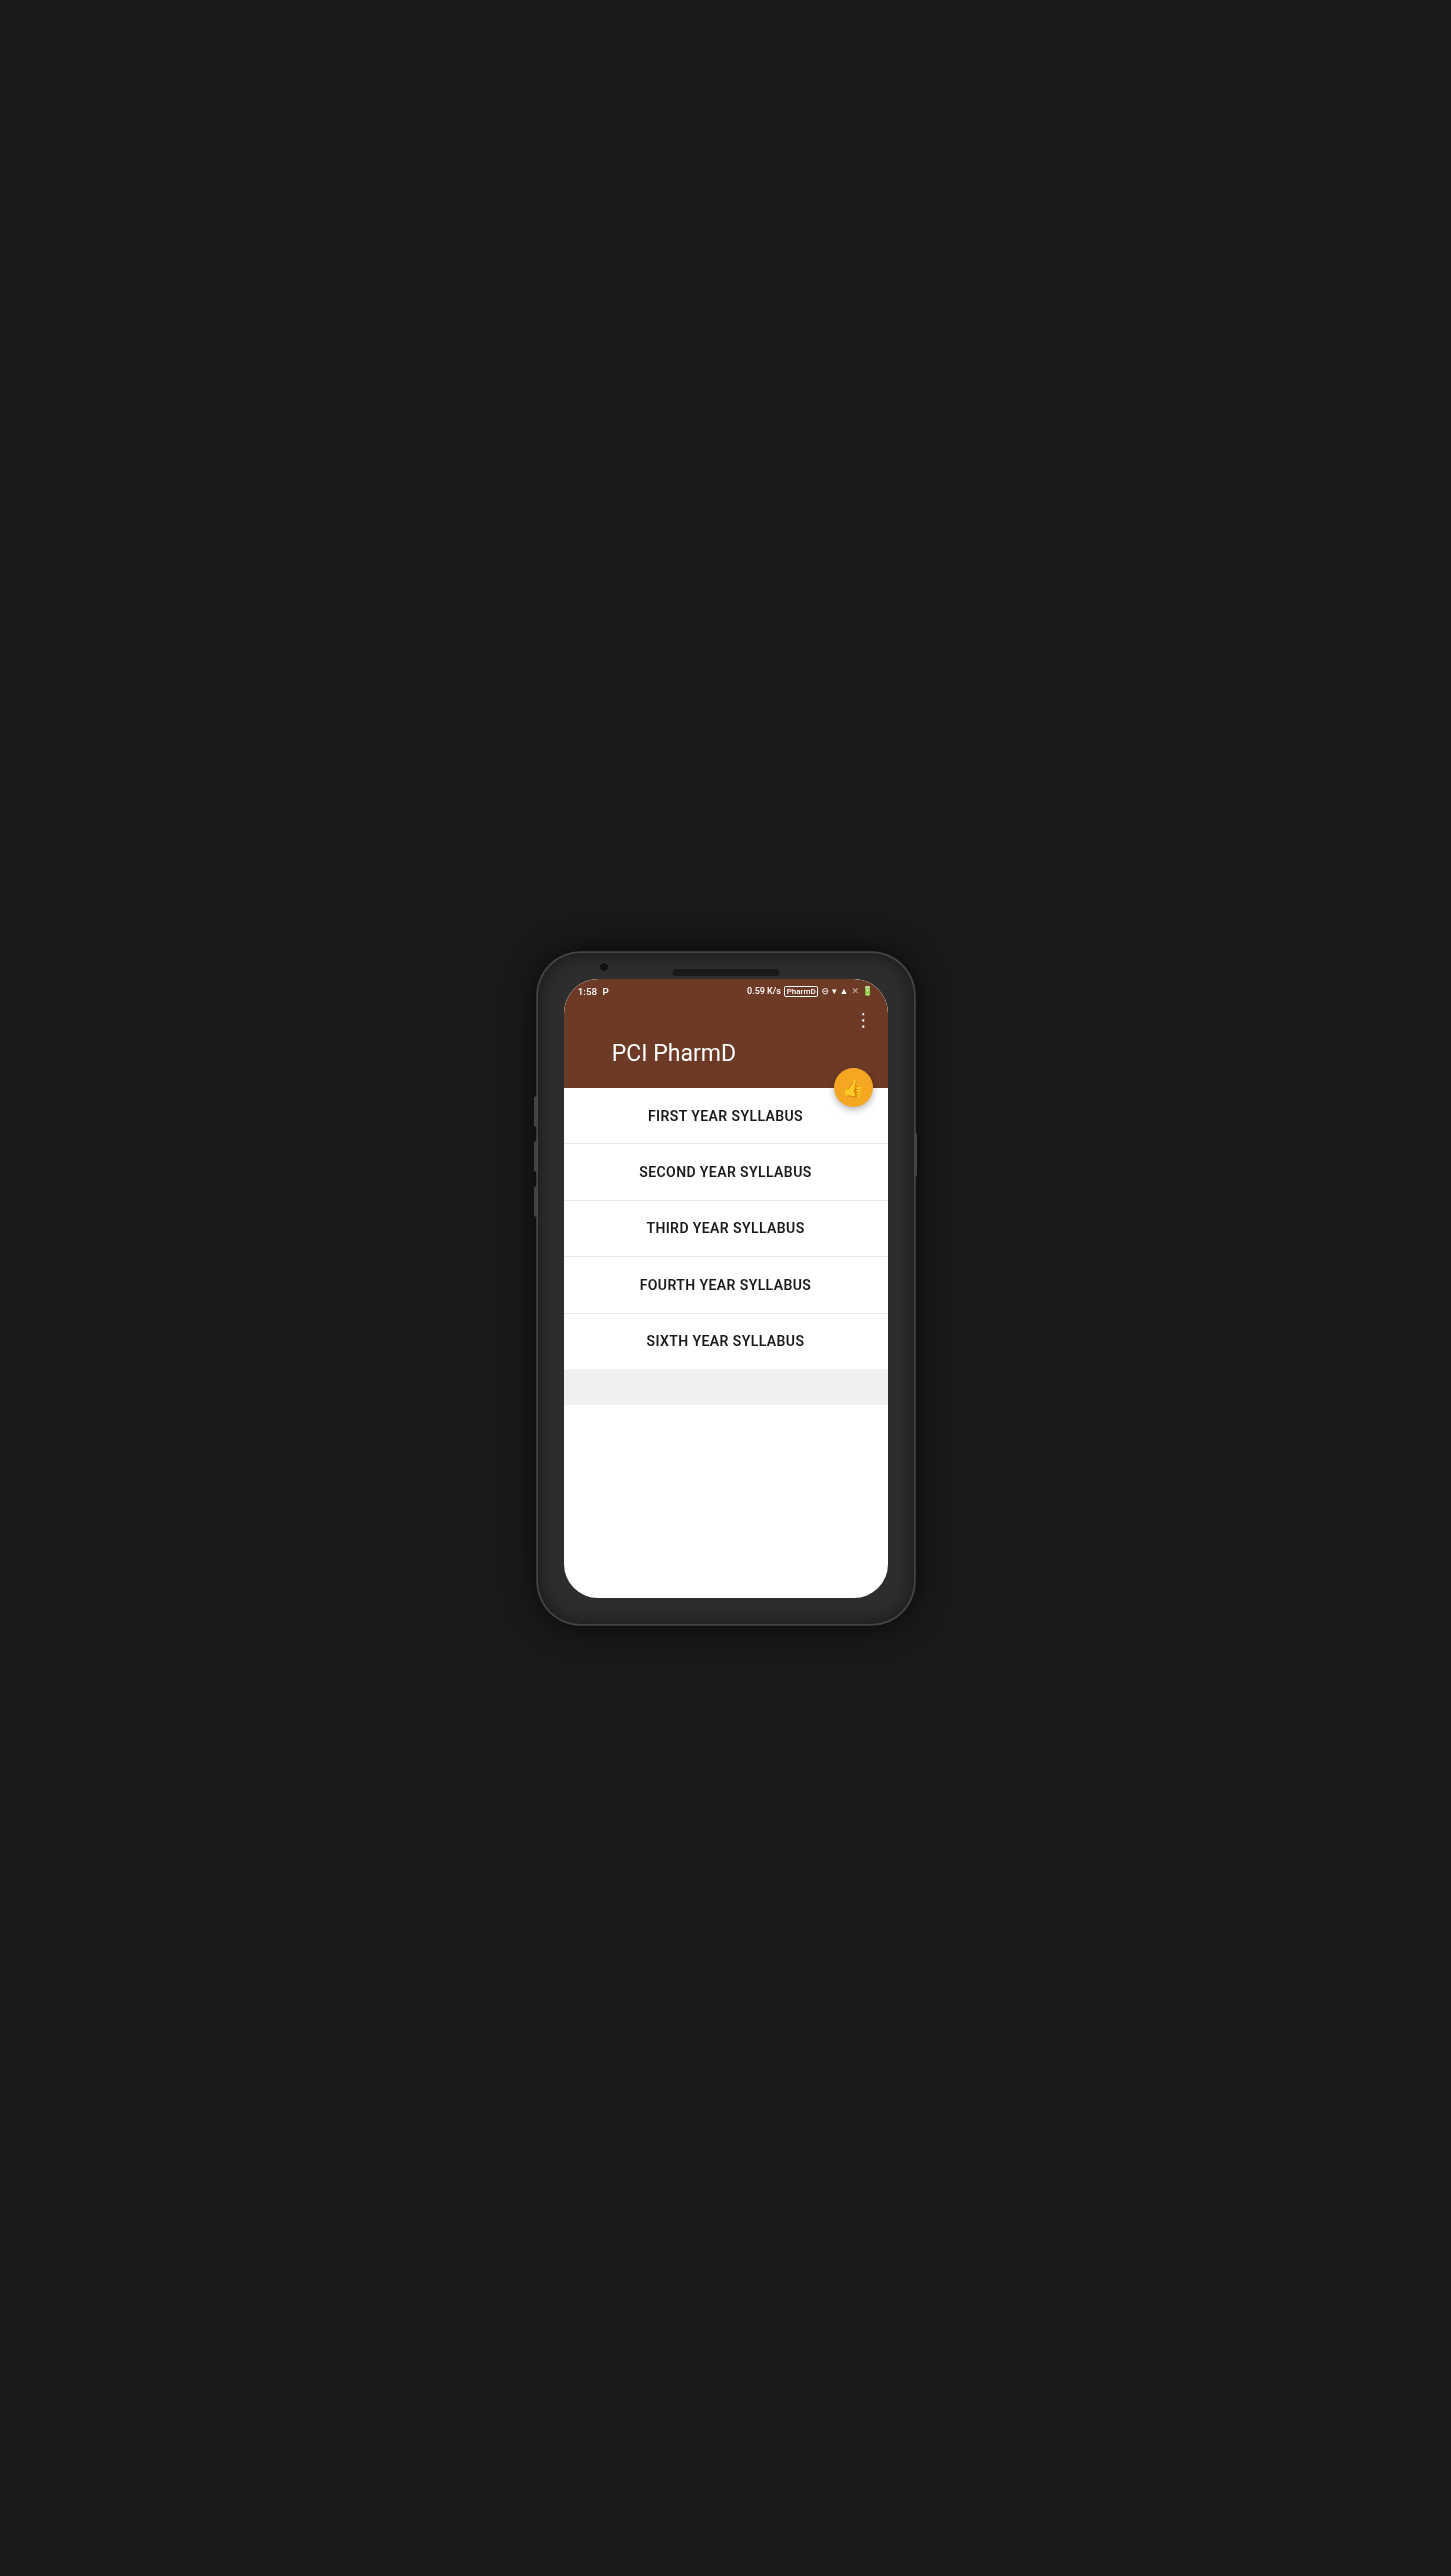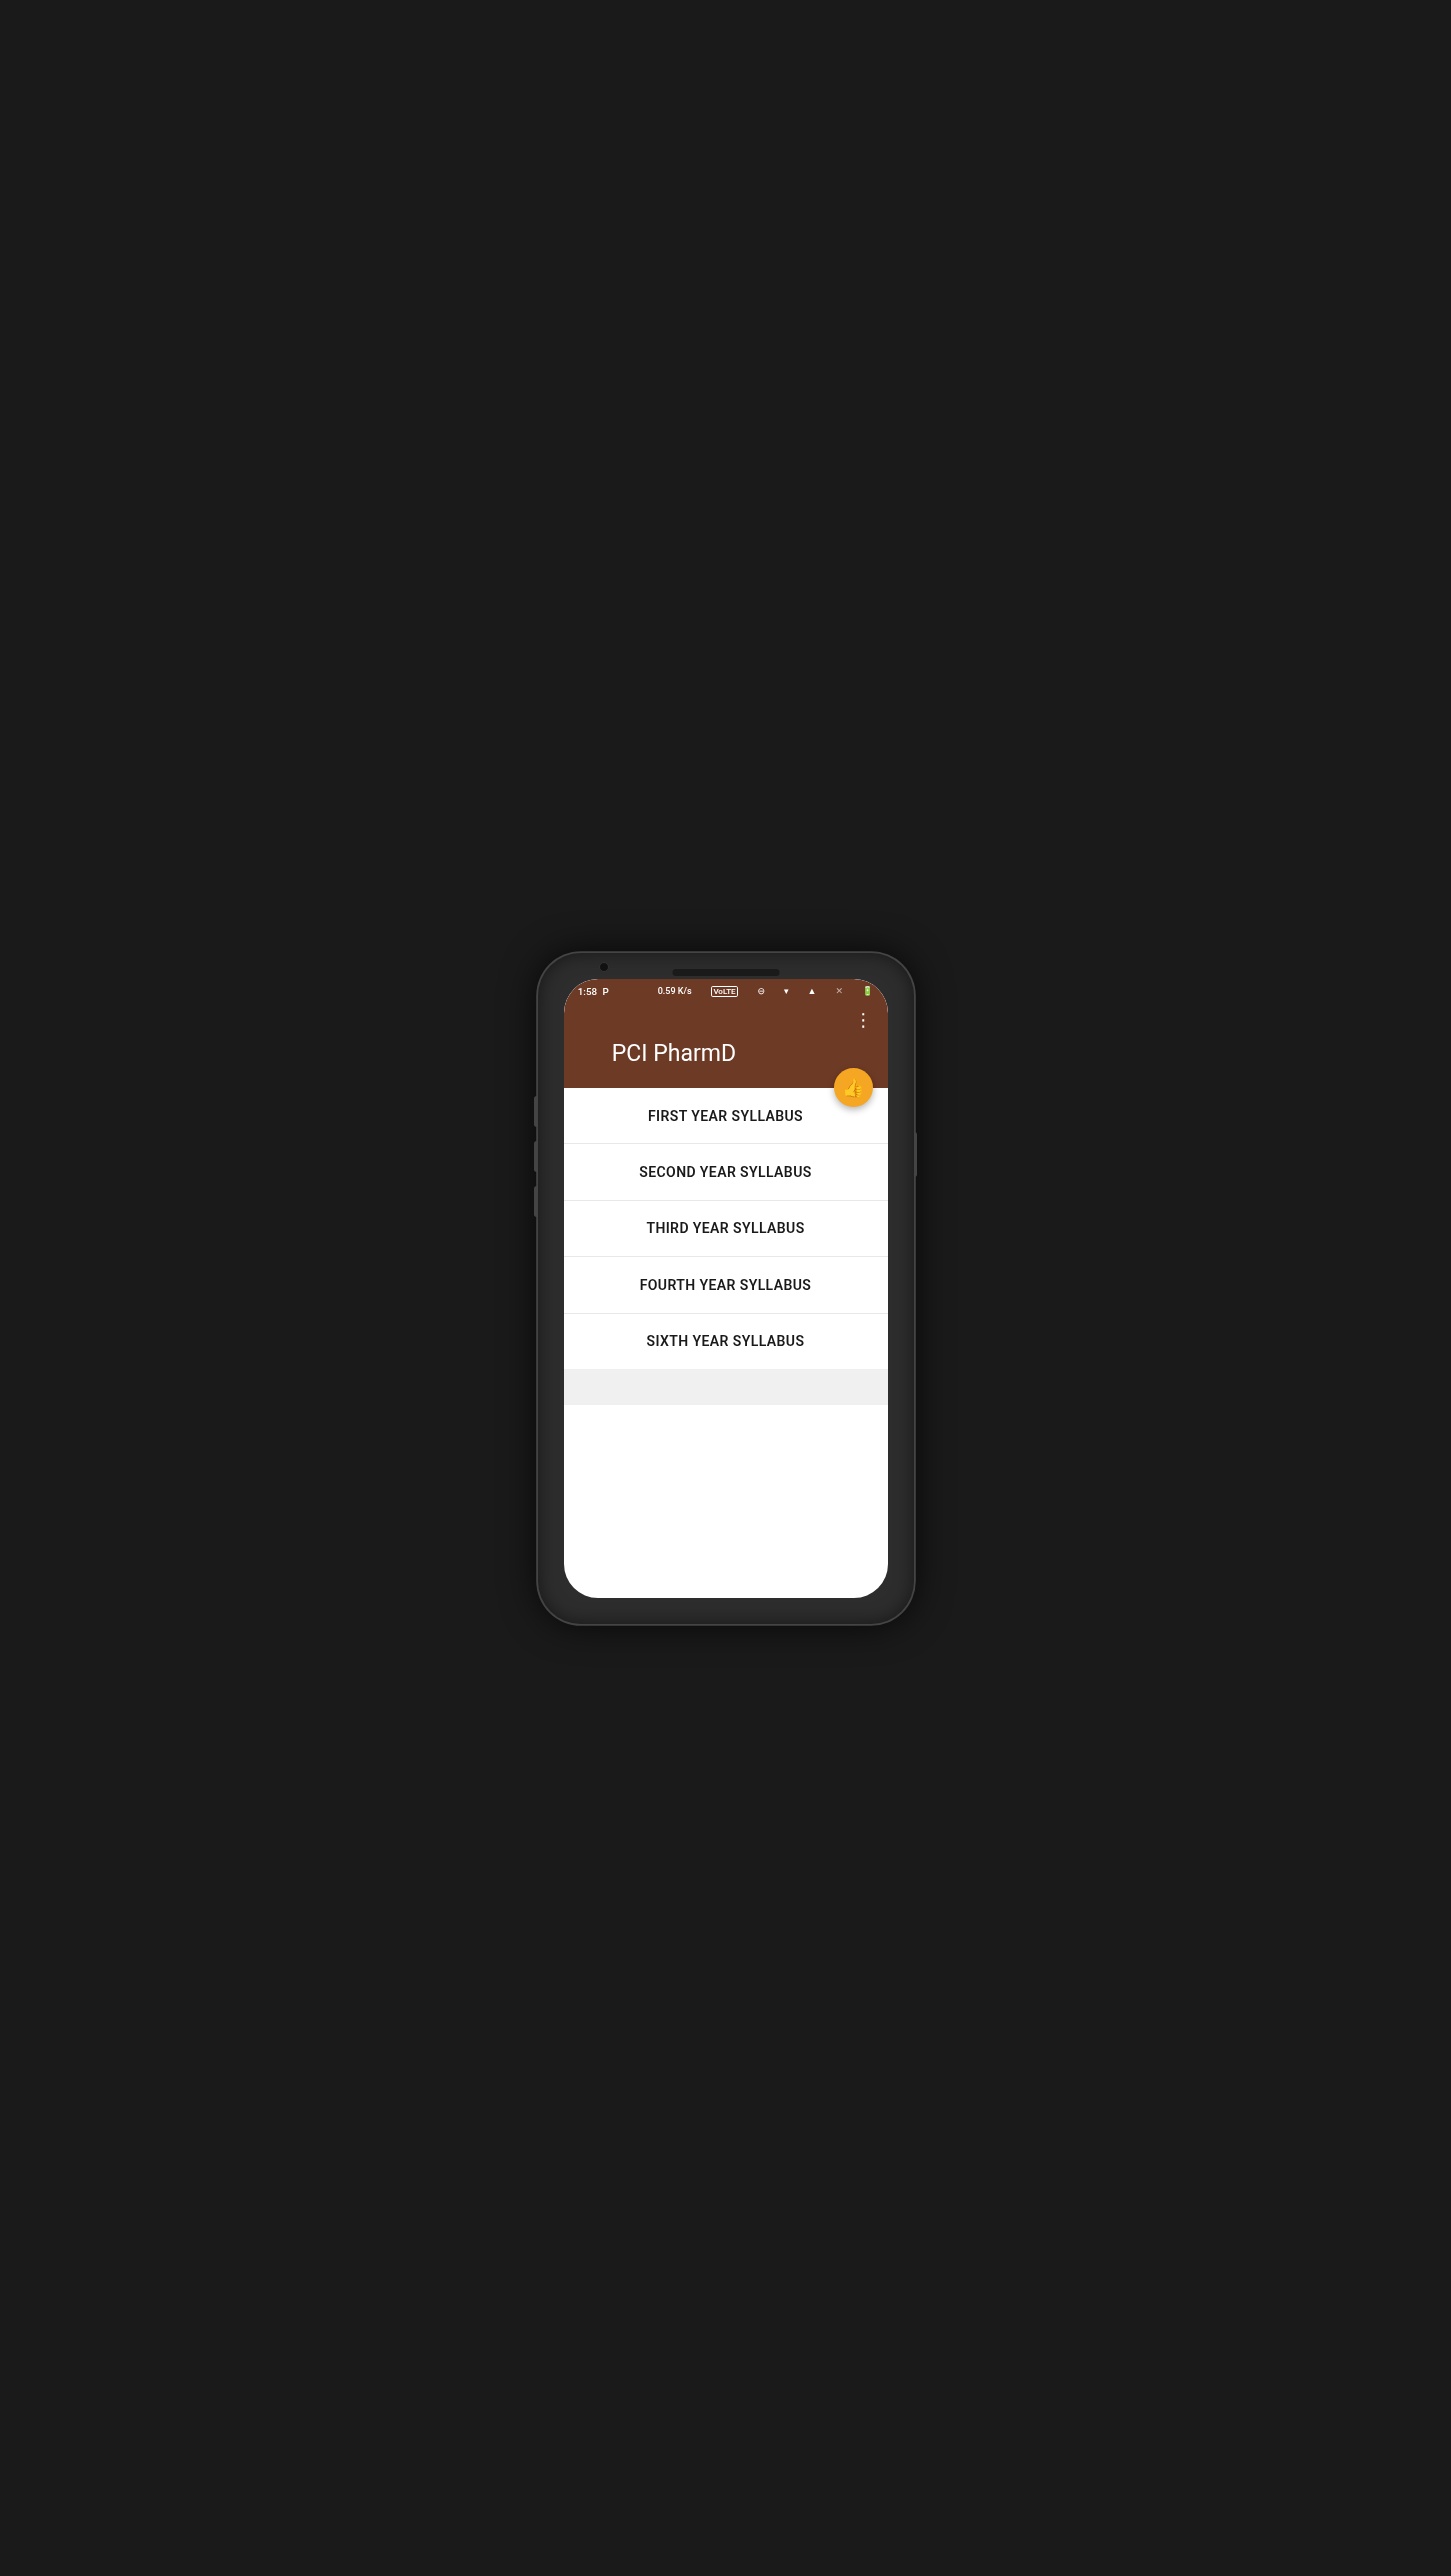--- a/index.html
+++ b/index.html
@@ -79,21 +79,21 @@
 
     .status-left {
       display: flex;
       align-items: center;
       gap: 5.4px;
     }
 
     .status-right {
       display: flex;
       align-items: center;
-      gap: 19px;
+      gap: 3px;
       font-size: 9px;
     }
 
     
     .app-bar {
       background: #6d3a25;
       padding: 18px 14.3px 21.5px 14.3px;
       position: relative;
     }
 
@@ -240,21 +240,21 @@
   <div class="phone-inner">
     <div class="screen-content">
 
       <div class="status-bar">
         <div class="status-left">
           <span>1:58</span>
           <span style="font-size:9.8px;">P</span>
         </div>
         <div class="status-right">
           <span>0.59 K/s</span>
-          <span style="font-size:8px; border:0.9px solid #fff; padding:0 1.8px; border-radius:1.8px;">VoLTE</span>
+          <span style="font-size:8px; border:0.9px solid #fff; padding:0 1.8px; border-radius:1.8px;">PharmD</span>
           <span>⊖</span>
           <span>▾</span>
           <span>▲</span>
           <span style="opacity:0.6;">✕</span>
           <span>🔋</span>
         </div>
       </div>
 
       <div class="app-bar">
         <div class="app-bar-menu">⋮</div>

